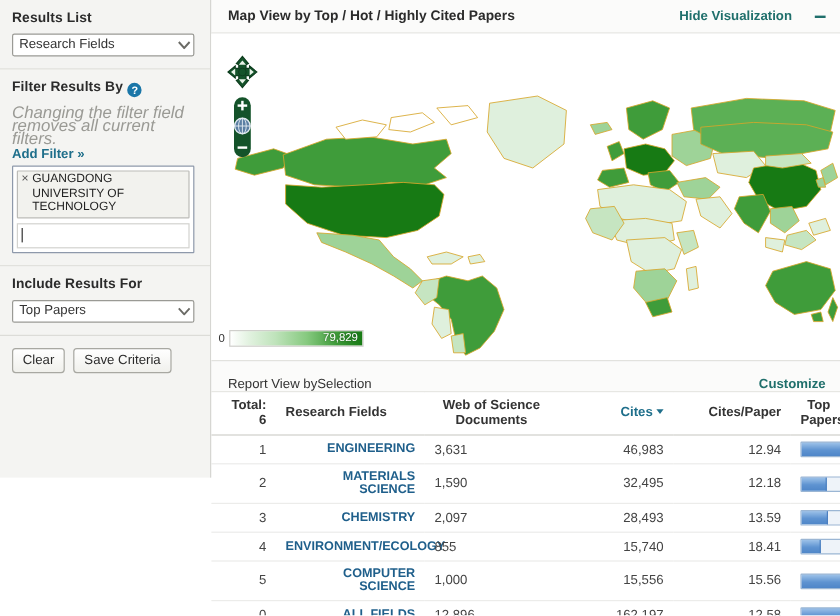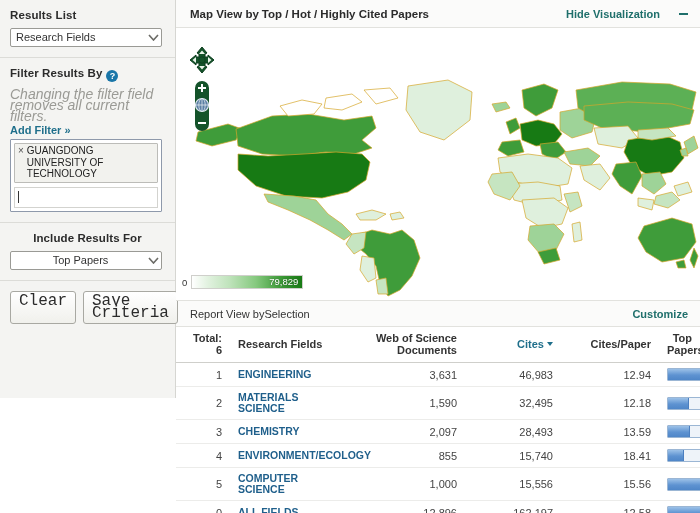--- a/index.html
+++ b/index.html
@@ -19,21 +19,21 @@
     border-right:1px solid #d6d6d2;
     box-sizing:border-box;
     position:relative;
   }
   .panel{
     padding:8px 10px 10px 10px;
     border-bottom:1px solid #dcdcd8;
     background:#f4f4f2;
     box-sizing:border-box;
   }
-  .panel.last{border-bottom:1px solid #dcdcd8;text-align:center;}
+  .panel.last{border-bottom:1px solid #dcdcd8;}
   .panel-title{
     font-size:11.5px;font-weight:bold;color:#2b2b2b;
     margin:1px 0 7px 0;letter-spacing:.1px;
   }
   .sel{
     width:152px;height:19px;box-sizing:border-box;
     border:1px solid #9a9a95;background:#ffffff;
     border-radius:2px;
     display:flex;align-items:center;
     font-size:11px;color:#333;
@@ -76,22 +76,22 @@
   .filterinput{
     height:19px;border:1px solid #d3d3cf;background:#fff;margin-top:4px;
     position:relative;
   }
   .caret{
     position:absolute;left:3px;top:3px;width:1px;height:12px;background:#333;
   }
   .btnrow{padding:10px;display:flex;gap:7px;background:#f4f4f2;}
   .btn{
     border:1px solid #a8a8a2;background:linear-gradient(#ffffff,#f0f0ec);
-    border-radius:3px;font-size:16px;color:#2b2b2b;
-    padding:3px 8px 4px 8px;cursor:pointer;line-height:12px;font-family:Liberation Mono, monospace;
+    border-radius:3px;font-size:11px;color:#2b2b2b;
+    padding:3px 8px 4px 8px;cursor:pointer;line-height:12px;
   }
 
   
   #main{flex:1;height:513px;background:#ffffff;box-sizing:border-box;overflow:hidden;}
   .section-head{
     height:28px;box-sizing:border-box;
     display:flex;align-items:center;
     padding:0 12px 0 14px;
     background:#fbfbfa;
     border-bottom:1px solid #e2e2de;
@@ -123,40 +123,40 @@
     background:linear-gradient(to right,#ffffff 0%,#e2f2e0 14%,#bfe3bb 34%,#86c97f 58%,#3f9c3a 80%,#177a14 100%);
     border:1px solid #cfcfcb;position:relative;
   }
   .legendmax{
     position:absolute;right:4px;top:-1px;font-size:9.5px;color:#ffffff;
     text-shadow:0 0 2px rgba(0,0,0,.45);line-height:13px;
   }
 
   
   #reporthead{
-    height:26px;box-sizing:border-box;display:flex;align-items:center;
+    height:26px;box-sizing:border-box;display:flex;align-items:flex-end;
     padding:0 12px 0 14px;background:#fbfbfa;border-bottom:1px solid #e2e2de;
   }
   table.report{
     width:100%;border-collapse:collapse;table-layout:fixed;
     font-size:11px;
   }
   table.report th{
     font-size:11px;font-weight:bold;color:#333333;
     padding:5px 8px 6px 8px;vertical-align:middle;
     border-bottom:1px solid #cfcfcb;background:#ffffff;
     line-height:12px;
   }
   table.report td{
     padding:5px 8px 5px 8px;vertical-align:middle;
     border-bottom:1px solid #ececea;color:#444;line-height:12px;
   }
   .c-rank{width:38px;text-align:right;color:#555;}
-  .c-field{width:108px;text-align:left;}
-  .c-docs{width:95px;text-align:right;}
+  .c-field{width:108px;text-align:right;}
+  .c-docs{width:95px;}
   .c-cites{width:80px;text-align:right;}
   .c-cpp{width:82px;text-align:right;}
   .c-bar{width:auto;text-align:right;}
   th.c-field{text-align:left;}
   th.c-rank{line-height:12px;}
   .total-lbl{font-weight:bold;color:#333;}
   .fieldlink{
     color:#1f5f8b;font-weight:bold;font-size:10.5px;cursor:pointer;
     text-transform:uppercase;line-height:11px;display:block;
   }

